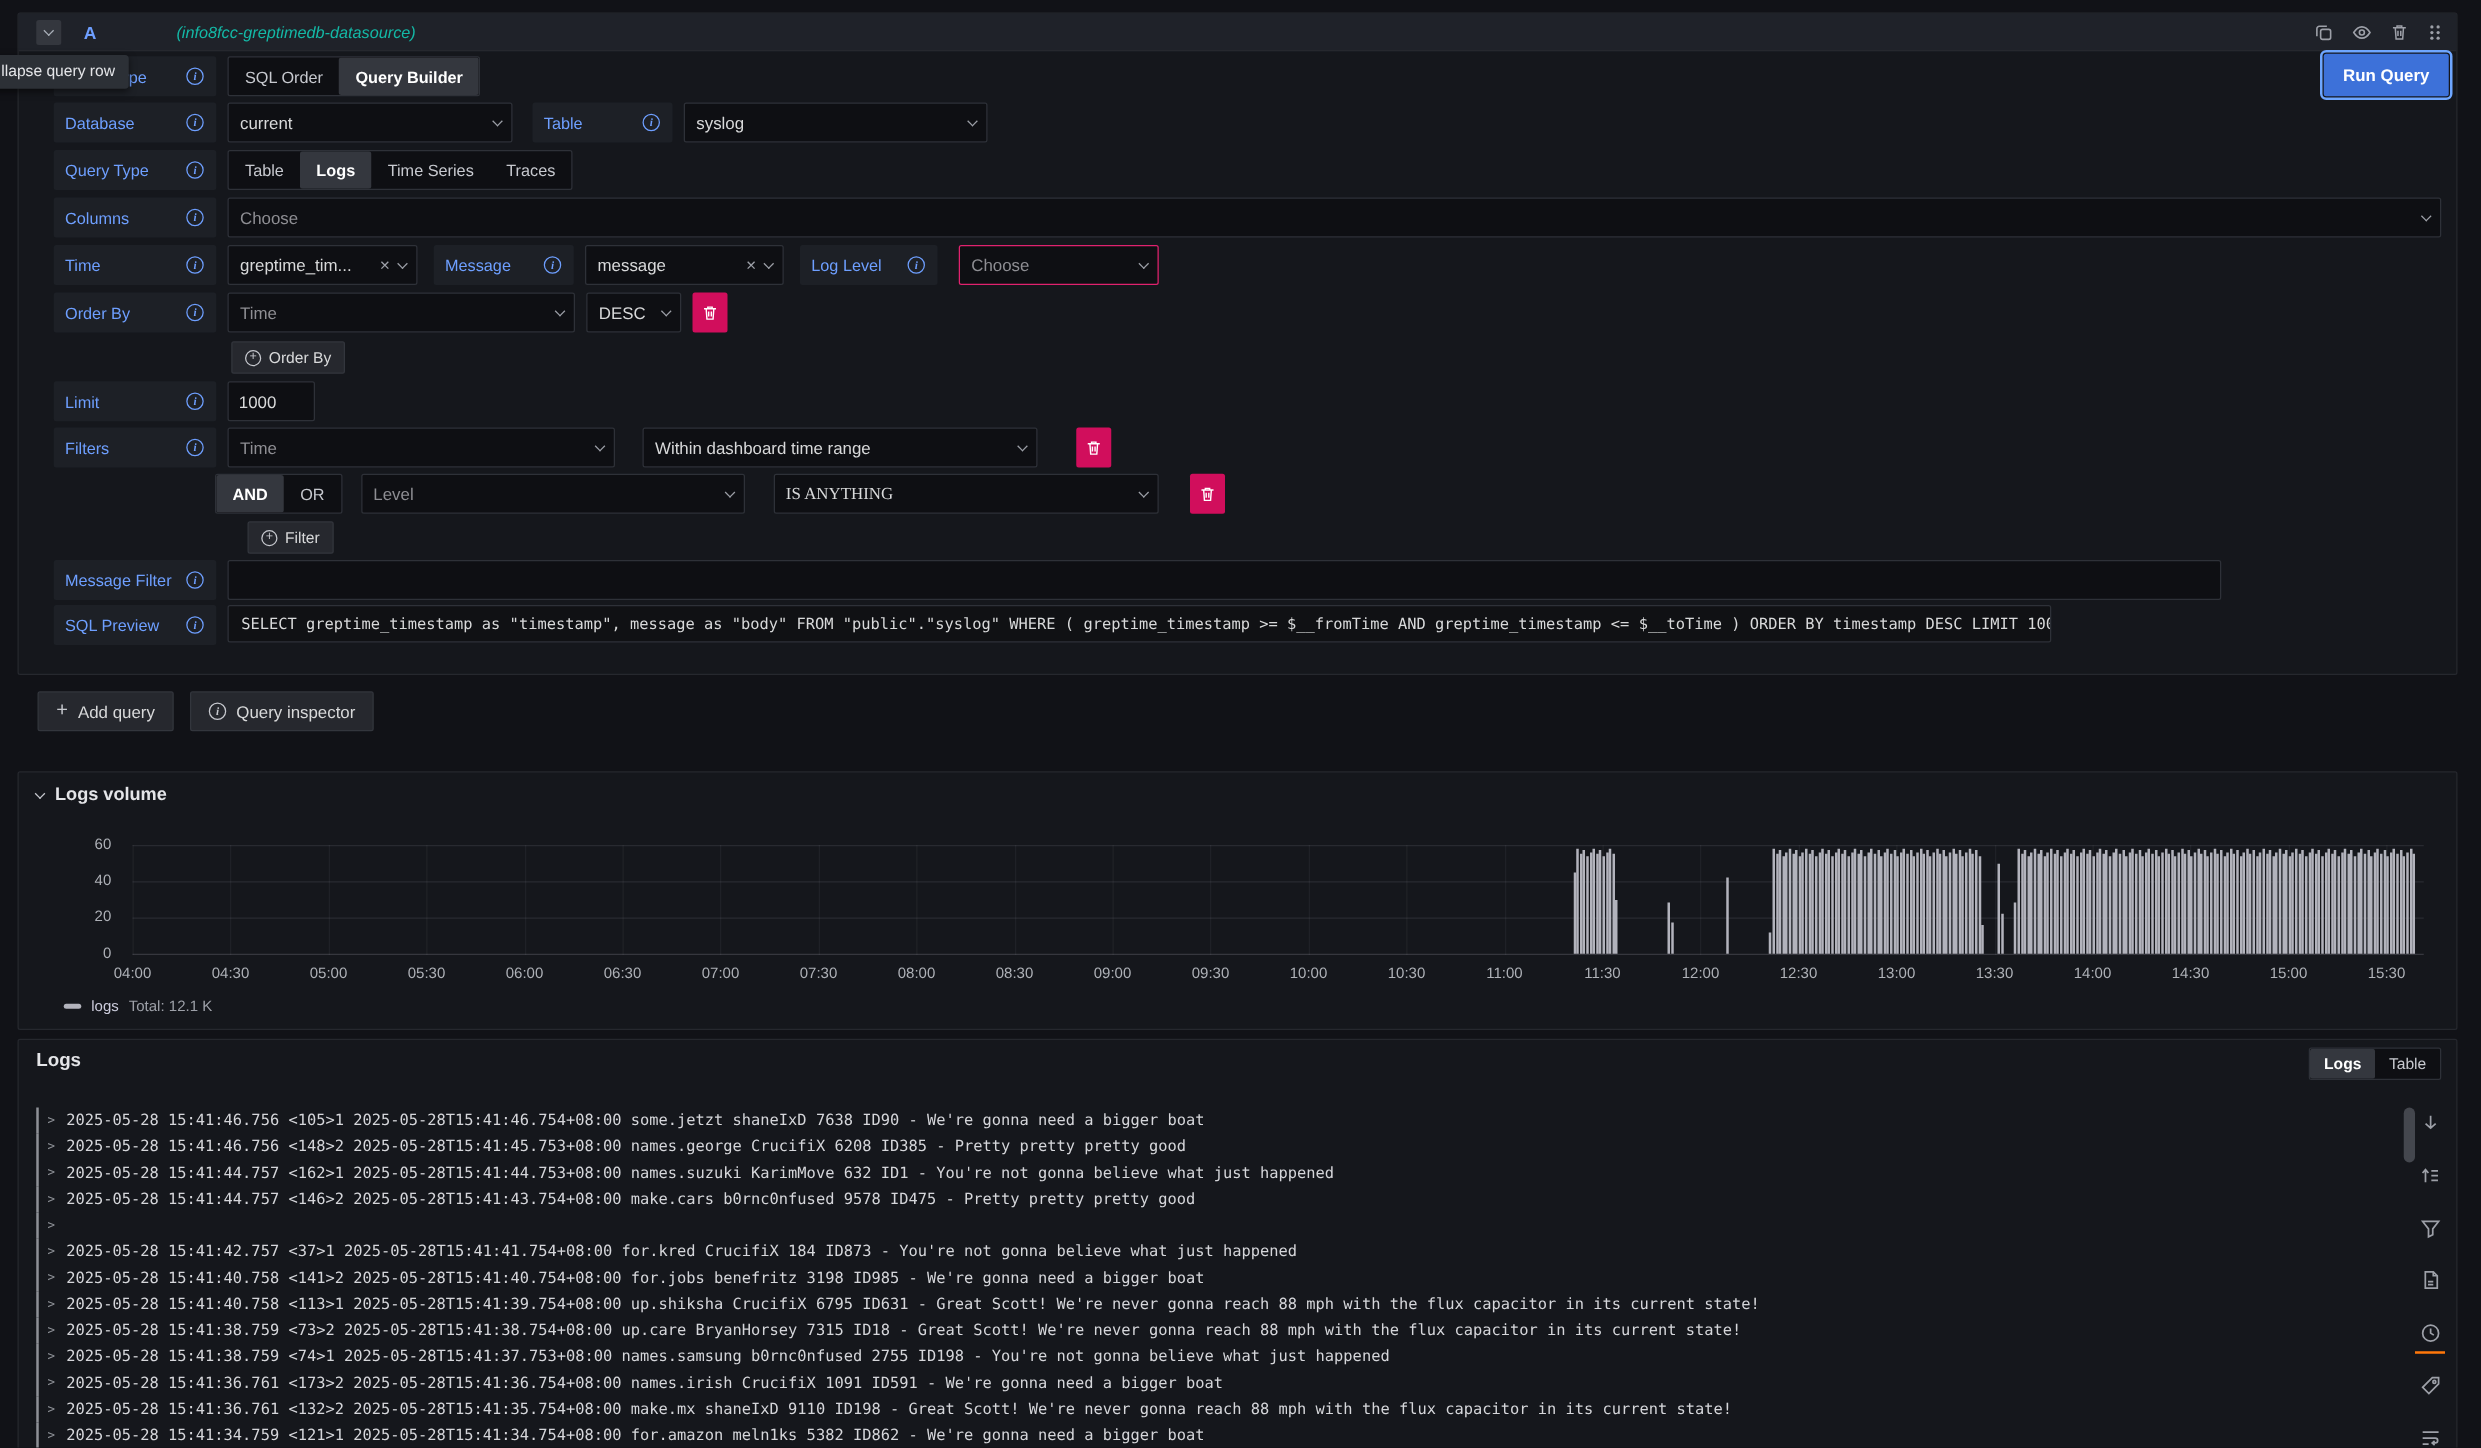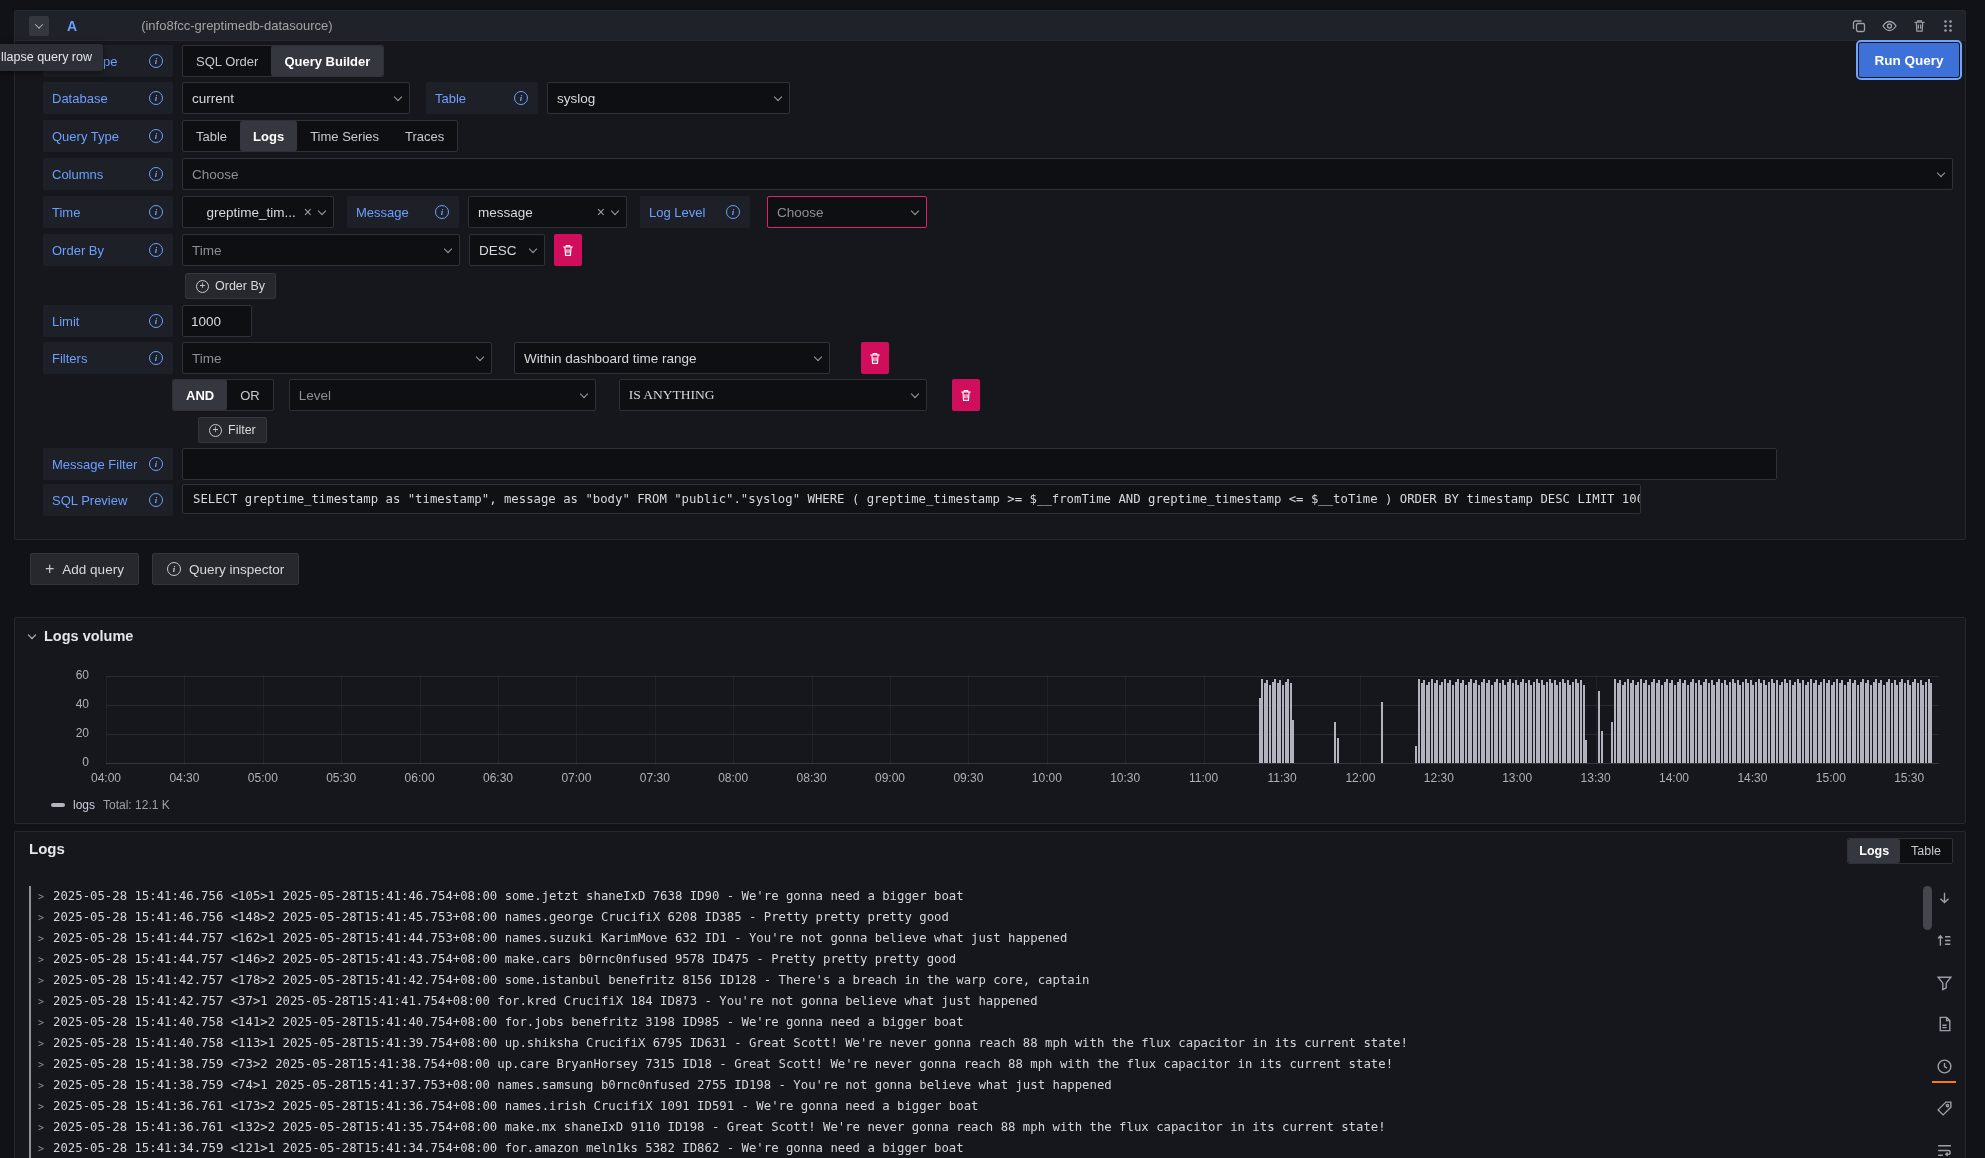--- a/index.html
+++ b/index.html
@@ -7,21 +7,21 @@
   body { background:#111217; font-family:"Liberation Sans", sans-serif; color:#d8d9da; position:relative; }
 
   .card { position:absolute; background:#15171c; border:1px solid #26282e; border-radius:2px; }
 
   
   #qcard { left:14px; top:10px; width:1952px; height:530px; }
   .qheader { height:30px; background:#1f2229; border-bottom:1px solid #26282e; display:flex; align-items:center; padding:0 10px; }
   .collapse-btn { width:20px; height:20px; background:#34373e; border:none; border-radius:2px; display:flex; align-items:center; justify-content:center; cursor:pointer; margin-left:4px; }
   .chev { display:inline-block; width:6px; height:6px; border-right:1.5px solid #aab0b9; border-bottom:1.5px solid #aab0b9; transform:rotate(45deg) translate(-1px,-1px); }
   .refid { color:#6e9fff; font-weight:bold; font-size:14px; margin-left:18px; }
-  .dsname { color:#a3a3a3; font-size:13px; margin-left:64px; }
+  .dsname { color:#14b8a6; font-style:italic; font-size:13px; margin-left:64px; }
   .qactions { margin-left:auto; display:flex; align-items:center; gap:14px; }
   .icon-btn { background:none; border:none; cursor:pointer; color:#9da0a8; display:flex; align-items:center; }
   .icon-btn svg { stroke:#9da0a8; fill:none; stroke-width:1.3; }
 
   .frow { position:absolute; left:28px; display:flex; gap:9px; height:32px; align-items:stretch; }
   .flabel { width:130px; background:#1d2026; display:flex; align-items:center; padding:0 10px 0 9px; border-radius:2px; flex:none; }
   .flabel .lbl { color:#6e9fff; font-size:13px; font-weight:500; white-space:nowrap; }
   .info-i { margin-left:auto; width:14px; height:14px; border:1px solid #6e9fff; border-radius:50%; color:#6e9fff; font-size:9px; font-weight:bold; display:flex; align-items:center; justify-content:center; flex:none; font-family:"Liberation Serif", serif; font-style:italic; }
   .info-i.gray { border-color:#c7c9cf; color:#c7c9cf; }
 
@@ -184,21 +184,21 @@
         <span class="sel-chev"></span>
     </div>
   </div>
 
   <div class="frow" style="top:185px;">
     <div class="flabel">
       <span class="lbl">Time</span>
         <span class="info-i">i</span>
     </div>
     <div class="select" style="width:152px;">
-      <span class="grow" style="overflow:hidden;white-space:nowrap;text-align:right;">greptime_tim...</span>
+      <span class="grow" style="overflow:hidden;white-space:nowrap;">greptime_tim...</span>
       <span class="sel-x">×</span>
         <span class="sel-chev"></span>
     </div>
     <div class="flabel" style="width:112px;margin-left:4px;">
       <span class="lbl">Message</span>
         <span class="info-i">i</span>
     </div>
     <div class="select" style="width:159px;">
       <span class="grow">message</span>
       <span class="sel-x">×</span>
@@ -621,21 +621,20 @@
       <li class="logrow">
         <span class="caret">&gt;</span>
         <span class="ltxt">2025-05-28 15:41:44.757 &lt;162&gt;1 2025-05-28T15:41:44.753+08:00 names.suzuki KarimMove 632 ID1 - You're not gonna believe what just happened</span>
       </li>
       <li class="logrow">
         <span class="caret">&gt;</span>
         <span class="ltxt">2025-05-28 15:41:44.757 &lt;146&gt;2 2025-05-28T15:41:43.754+08:00 make.cars b0rnc0nfused 9578 ID475 - Pretty pretty pretty good</span>
       </li>
       <li class="logrow">
         <span class="caret">&gt;</span>
-        <span class="ltxt">2025-05-28 15:41:42.757 &lt;178&gt;2 2025-05-28T15:41:42.754+08:00 some.istanbul benefritz 8156 ID128 - There's a breach in the warp core, captain</span>
       </li>
       <li class="logrow">
         <span class="caret">&gt;</span>
         <span class="ltxt">2025-05-28 15:41:42.757 &lt;37&gt;1 2025-05-28T15:41:41.754+08:00 for.kred CrucifiX 184 ID873 - You're not gonna believe what just happened</span>
       </li>
       <li class="logrow">
         <span class="caret">&gt;</span>
         <span class="ltxt">2025-05-28 15:41:40.758 &lt;141&gt;2 2025-05-28T15:41:40.754+08:00 for.jobs benefritz 3198 ID985 - We're gonna need a bigger boat</span>
       </li>
       <li class="logrow">

